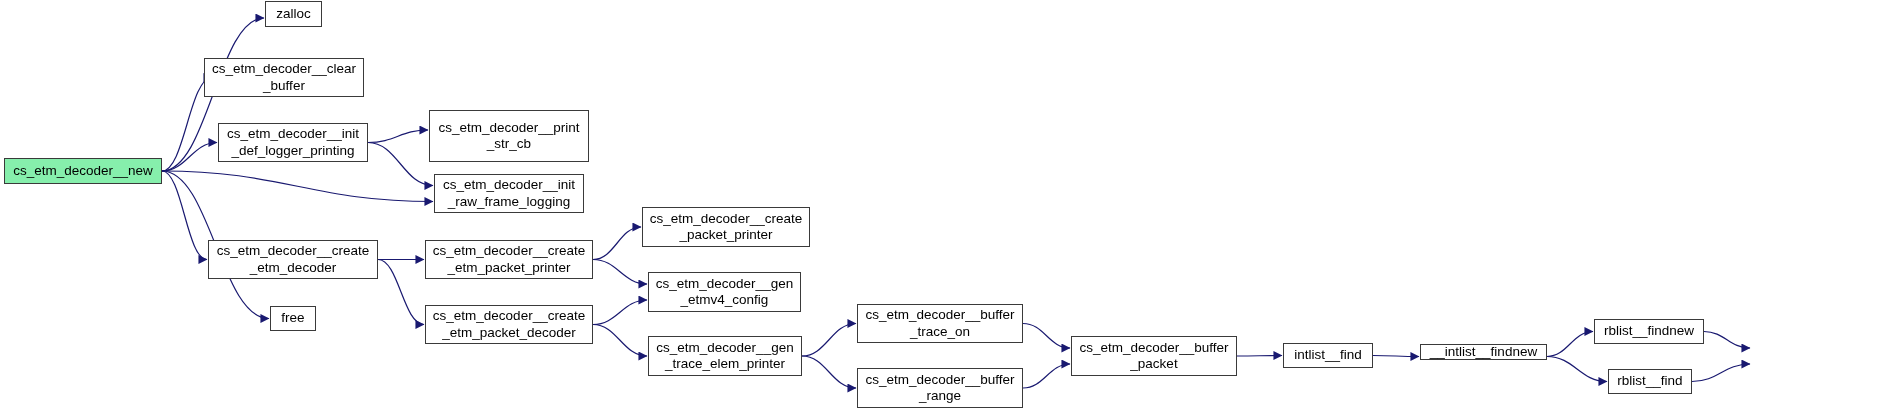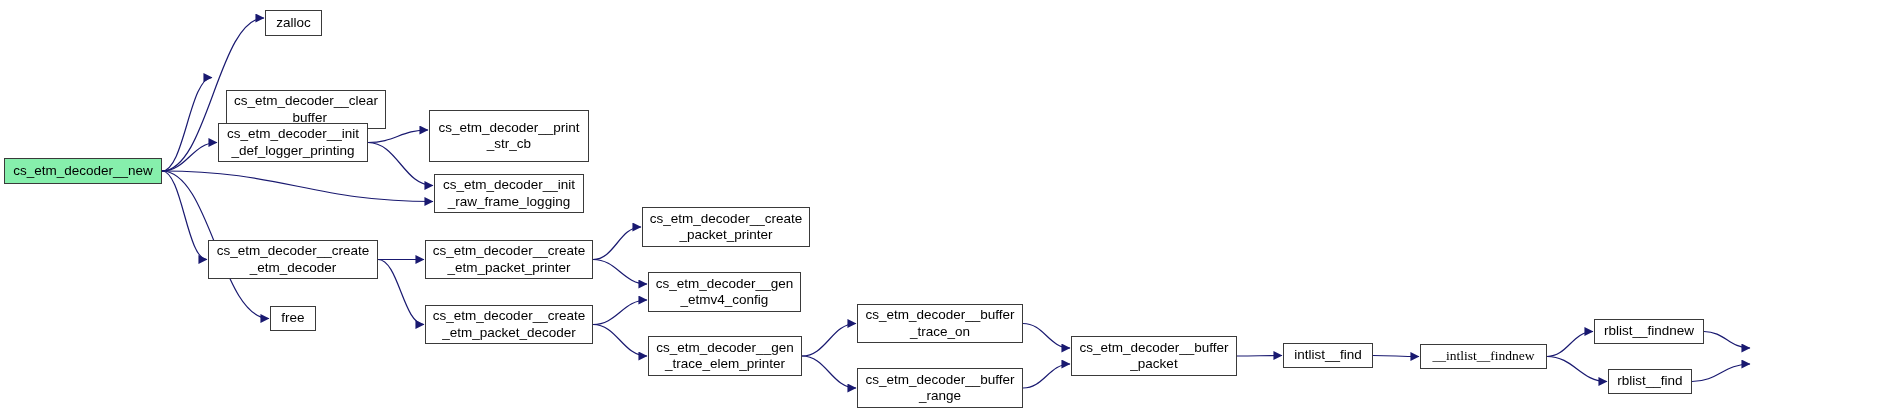--- a/index.html
+++ b/index.html
@@ -69,22 +69,22 @@
       <path d="M1023,323.5 C1044.15,323.5 1048.85,348 1070,348" class="edge" stroke="#191970" marker-end="url(#arrow)"></path>
       <path d="M1023,388 C1044.15,388 1048.85,364 1070,364" class="edge" stroke="#191970" marker-end="url(#arrow)"></path>
       <path d="M1237,356 C1257.25,356 1261.75,355.5 1282,355.5" class="edge" stroke="#191970" marker-end="url(#arrow)"></path>
       <path d="M1373,355.5 C1393.7,355.5 1398.3,356.5 1419,356.5" class="edge" stroke="#191970" marker-end="url(#arrow)"></path>
       <path d="M1547,356.5 C1567.7,356.5 1572.3,331.5 1593,331.5" class="edge" stroke="#191970" marker-end="url(#arrow)"></path>
       <path d="M1547,356.5 C1574,356.5 1580,381.5 1607,381.5" class="edge" stroke="#191970" marker-end="url(#arrow)"></path>
       <path d="M1704,331.5 C1724.7,331.5 1729.3,348 1750,348" class="edge" stroke="#191970" marker-end="url(#arrow)"></path>
       <path d="M1692,381.5 C1718.1,381.5 1723.9,364 1750,364" class="edge" stroke="#191970" marker-end="url(#arrow)"></path>
     </svg>
 <div class="node" style="left: 4px; top: 158px; width: 158px; height: 26px; border: 1px solid rgb(58, 58, 58); background: #86efac; color: rgb(0, 0, 0);">cs_etm_decoder__new</div>
-    <div class="node" style="left: 265px; top: 10px; width: 57px; height: 26px; border: 1px solid rgb(58, 58, 58); background: rgb(255, 255, 255); color: rgb(0, 0, 0);">zalloc</div>
-    <div class="node" style="left: 226px; top: 58px; width: 160px; height: 39px; border: 1px solid rgb(58, 58, 58); background: rgb(255, 255, 255); color: rgb(0, 0, 0); margin-top: 32px;">cs_etm_decoder__clear
+    <div class="node" style="left: 265px; top: 1px; width: 57px; height: 26px; border: 1px solid rgb(58, 58, 58); background: rgb(255, 255, 255); color: rgb(0, 0, 0);">zalloc</div>
+    <div class="node" style="left: 204px; top: 58px; width: 160px; height: 39px; border: 1px solid rgb(58, 58, 58); background: rgb(255, 255, 255); color: rgb(0, 0, 0);">cs_etm_decoder__clear
 _buffer</div>
     <div class="node" style="left: 218px; top: 123px; width: 150px; height: 39px; border: 1px solid rgb(58, 58, 58); background: rgb(255, 255, 255); color: rgb(0, 0, 0);">cs_etm_decoder__init
 _def_logger_printing</div>
     <div class="node" style="left: 429px; top: 110px; width: 160px; height: 52px; border: 1px solid rgb(58, 58, 58); background: rgb(255, 255, 255); color: rgb(0, 0, 0);">cs_etm_decoder__print
 _str_cb</div>
     <div class="node" style="left: 434px; top: 174px; width: 150px; height: 39px; border: 1px solid rgb(58, 58, 58); background: rgb(255, 255, 255); color: rgb(0, 0, 0);">cs_etm_decoder__init
 _raw_frame_logging</div>
     <div class="node" style="left: 208px; top: 240px; width: 170px; height: 39px; border: 1px solid rgb(58, 58, 58); background: rgb(255, 255, 255); color: rgb(0, 0, 0);">cs_etm_decoder__create
 _etm_decoder</div>
     <div class="node" style="left: 270px; top: 306px; width: 46px; height: 25px; border: 1px solid rgb(58, 58, 58); background: rgb(255, 255, 255); color: rgb(0, 0, 0);">free</div>
@@ -98,16 +98,16 @@
 _etmv4_config</div>
     <div class="node" style="left: 648px; top: 336px; width: 154px; height: 40px; border: 1px solid rgb(58, 58, 58); background: rgb(255, 255, 255); color: rgb(0, 0, 0);">cs_etm_decoder__gen
 _trace_elem_printer</div>
     <div class="node" style="left: 857px; top: 304px; width: 166px; height: 39px; border: 1px solid rgb(58, 58, 58); background: rgb(255, 255, 255); color: rgb(0, 0, 0);">cs_etm_decoder__buffer
 _trace_on</div>
     <div class="node" style="left: 857px; top: 368px; width: 166px; height: 40px; border: 1px solid rgb(58, 58, 58); background: rgb(255, 255, 255); color: rgb(0, 0, 0);">cs_etm_decoder__buffer
 _range</div>
     <div class="node" style="left: 1071px; top: 336px; width: 166px; height: 40px; border: 1px solid rgb(58, 58, 58); background: rgb(255, 255, 255); color: rgb(0, 0, 0);">cs_etm_decoder__buffer
 _packet</div>
     <div class="node" style="left: 1283px; top: 343px; width: 90px; height: 25px; border: 1px solid rgb(58, 58, 58); background: rgb(255, 255, 255); color: rgb(0, 0, 0);">intlist__find</div>
-    <div class="node" style="left: 1420px; top: 344px; width: 127px; height: 25px; border: 1px solid rgb(58, 58, 58); background: rgb(255, 255, 255); color: rgb(0, 0, 0); font-family: Liberation Serif, serif;">__intlist__findnew</div>
+    <div class="node" style="left: 1420px; top: 344px; width: 127px; height: 16px; border: 1px solid rgb(58, 58, 58); background: rgb(255, 255, 255); color: rgb(0, 0, 0);">__intlist__findnew</div>
     <div class="node" style="left: 1594px; top: 319px; width: 110px; height: 25px; border: 1px solid rgb(58, 58, 58); background: rgb(255, 255, 255); color: rgb(0, 0, 0);">rblist__findnew</div>
     <div class="node" style="left: 1608px; top: 369px; width: 84px; height: 25px; border: 1px solid rgb(58, 58, 58); background: rgb(255, 255, 255); color: rgb(0, 0, 0);">rblist__find</div>
   </div>
 
 </body></html>

